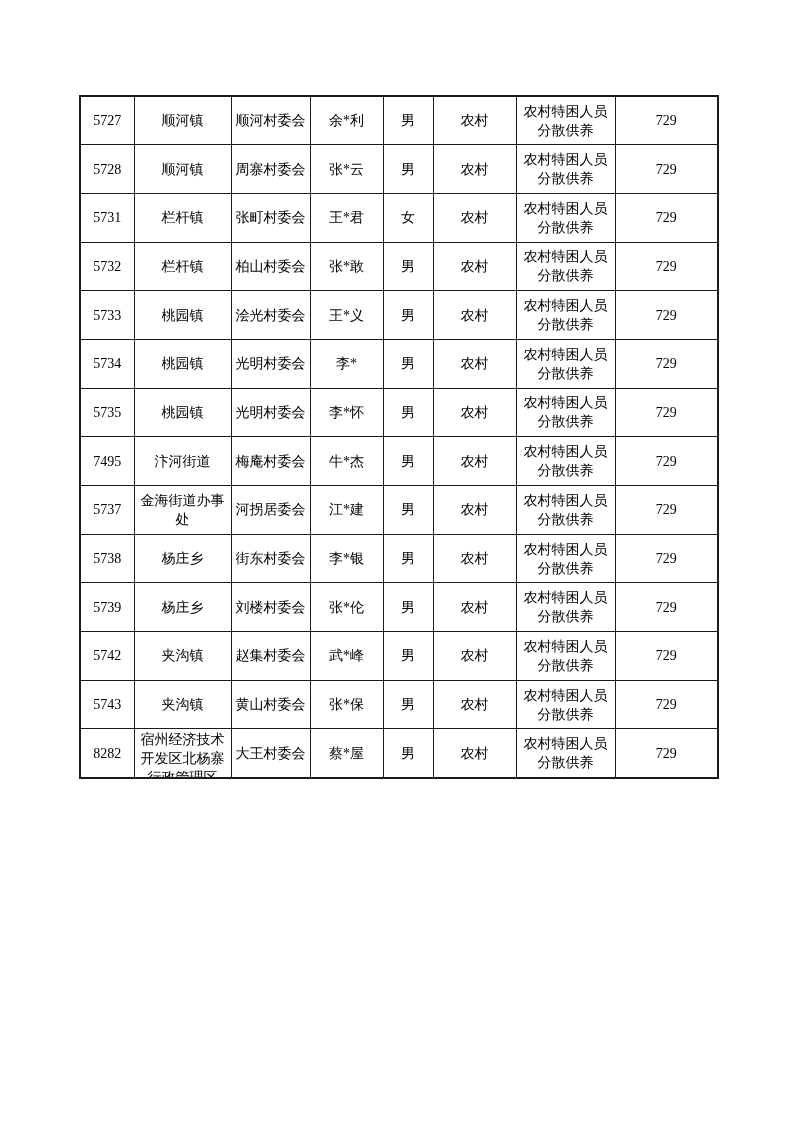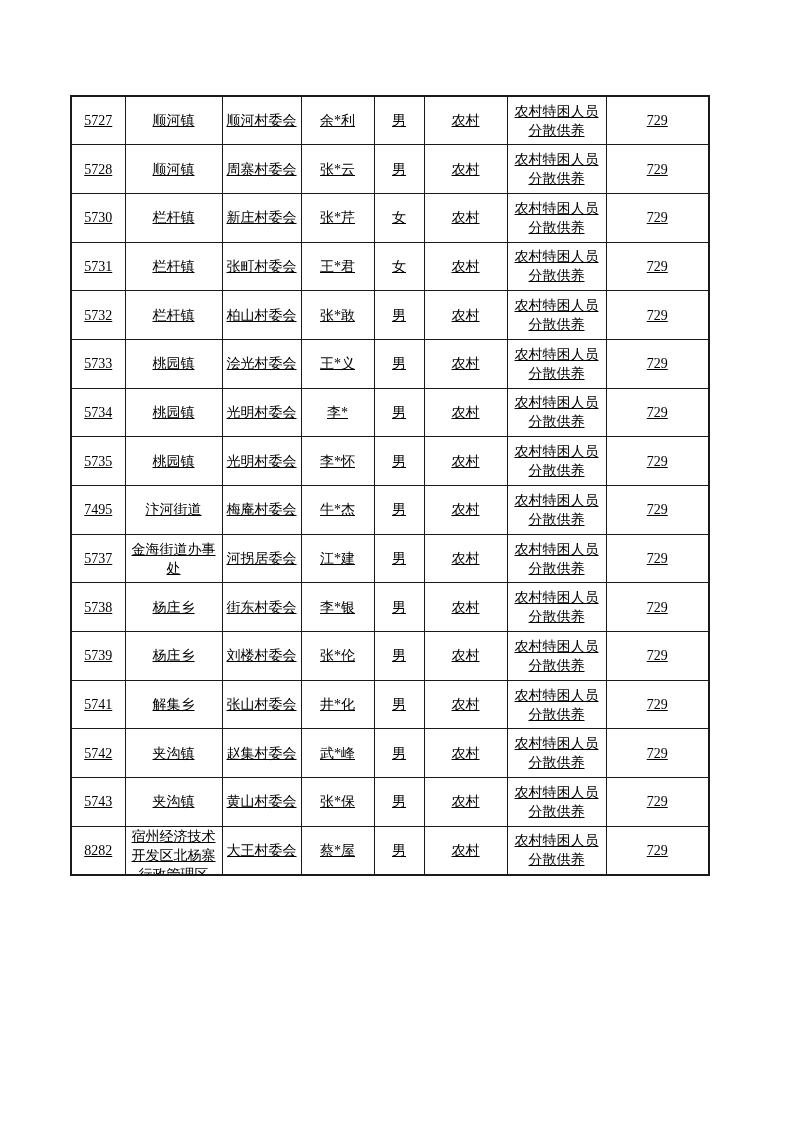--- a/index.html
+++ b/index.html
@@ -11,27 +11,26 @@
     position: relative;
     width: 793px;
     height: 1122px;
     background: #ffffff;
     overflow: hidden;
     font-family: "Liberation Serif", "DejaVu Serif", serif;
     color: #000000;
   }
   table.roster {
     position: absolute;
-    left: 70px;
+    left: 79px;
     top: 95px;
     width: 638px;
     table-layout: fixed;
     border-collapse: collapse;
     border: 2px solid #1a1a1a;
-    text-decoration: underline;
   }
   table.roster td {
     border: 1.5px solid #1a1a1a;
     text-align: center;
     vertical-align: middle;
     padding: 0 4px;
     font-size: 14px;
     line-height: 19px;
     word-break: break-all;
     overflow: hidden;
@@ -111,78 +110,52 @@
           </td>
           <td>
             <span class="cell-text">农村特困人员分散供养</span>
           </td>
           <td>
             <span class="cell-text">729</span>
           </td>
         </tr>
         <tr>
           <td>
-            <span class="cell-text">5730</span>
+            <span class="cell-text">5731</span>
           </td>
           <td>
             <span class="cell-text">栏杆镇</span>
           </td>
           <td>
-            <span class="cell-text">新庄村委会</span>
-          </td>
-          <td>
-            <span class="cell-text">张*芹</span>
+            <span class="cell-text">张町村委会</span>
+          </td>
+          <td>
+            <span class="cell-text">王*君</span>
           </td>
           <td>
             <span class="cell-text">女</span>
           </td>
           <td>
             <span class="cell-text">农村</span>
           </td>
           <td>
             <span class="cell-text">农村特困人员分散供养</span>
           </td>
           <td>
             <span class="cell-text">729</span>
           </td>
         </tr>
         <tr>
           <td>
-            <span class="cell-text">5731</span>
+            <span class="cell-text">5732</span>
           </td>
           <td>
             <span class="cell-text">栏杆镇</span>
           </td>
           <td>
-            <span class="cell-text">张町村委会</span>
-          </td>
-          <td>
-            <span class="cell-text">王*君</span>
-          </td>
-          <td>
-            <span class="cell-text">女</span>
-          </td>
-          <td>
-            <span class="cell-text">农村</span>
-          </td>
-          <td>
-            <span class="cell-text">农村特困人员分散供养</span>
-          </td>
-          <td>
-            <span class="cell-text">729</span>
-          </td>
-        </tr>
-        <tr>
-          <td>
-            <span class="cell-text">5732</span>
-          </td>
-          <td>
-            <span class="cell-text">栏杆镇</span>
-          </td>
-          <td>
             <span class="cell-text">柏山村委会</span>
           </td>
           <td>
             <span class="cell-text">张*敢</span>
           </td>
           <td>
             <span class="cell-text">男</span>
           </td>
           <td>
             <span class="cell-text">农村</span>
@@ -355,46 +328,20 @@
             <span class="cell-text">5739</span>
           </td>
           <td>
             <span class="cell-text">杨庄乡</span>
           </td>
           <td>
             <span class="cell-text">刘楼村委会</span>
           </td>
           <td>
             <span class="cell-text">张*伦</span>
-          </td>
-          <td>
-            <span class="cell-text">男</span>
-          </td>
-          <td>
-            <span class="cell-text">农村</span>
-          </td>
-          <td>
-            <span class="cell-text">农村特困人员分散供养</span>
-          </td>
-          <td>
-            <span class="cell-text">729</span>
-          </td>
-        </tr>
-        <tr>
-          <td>
-            <span class="cell-text">5741</span>
-          </td>
-          <td>
-            <span class="cell-text">解集乡</span>
-          </td>
-          <td>
-            <span class="cell-text">张山村委会</span>
-          </td>
-          <td>
-            <span class="cell-text">井*化</span>
           </td>
           <td>
             <span class="cell-text">男</span>
           </td>
           <td>
             <span class="cell-text">农村</span>
           </td>
           <td>
             <span class="cell-text">农村特困人员分散供养</span>
           </td>

